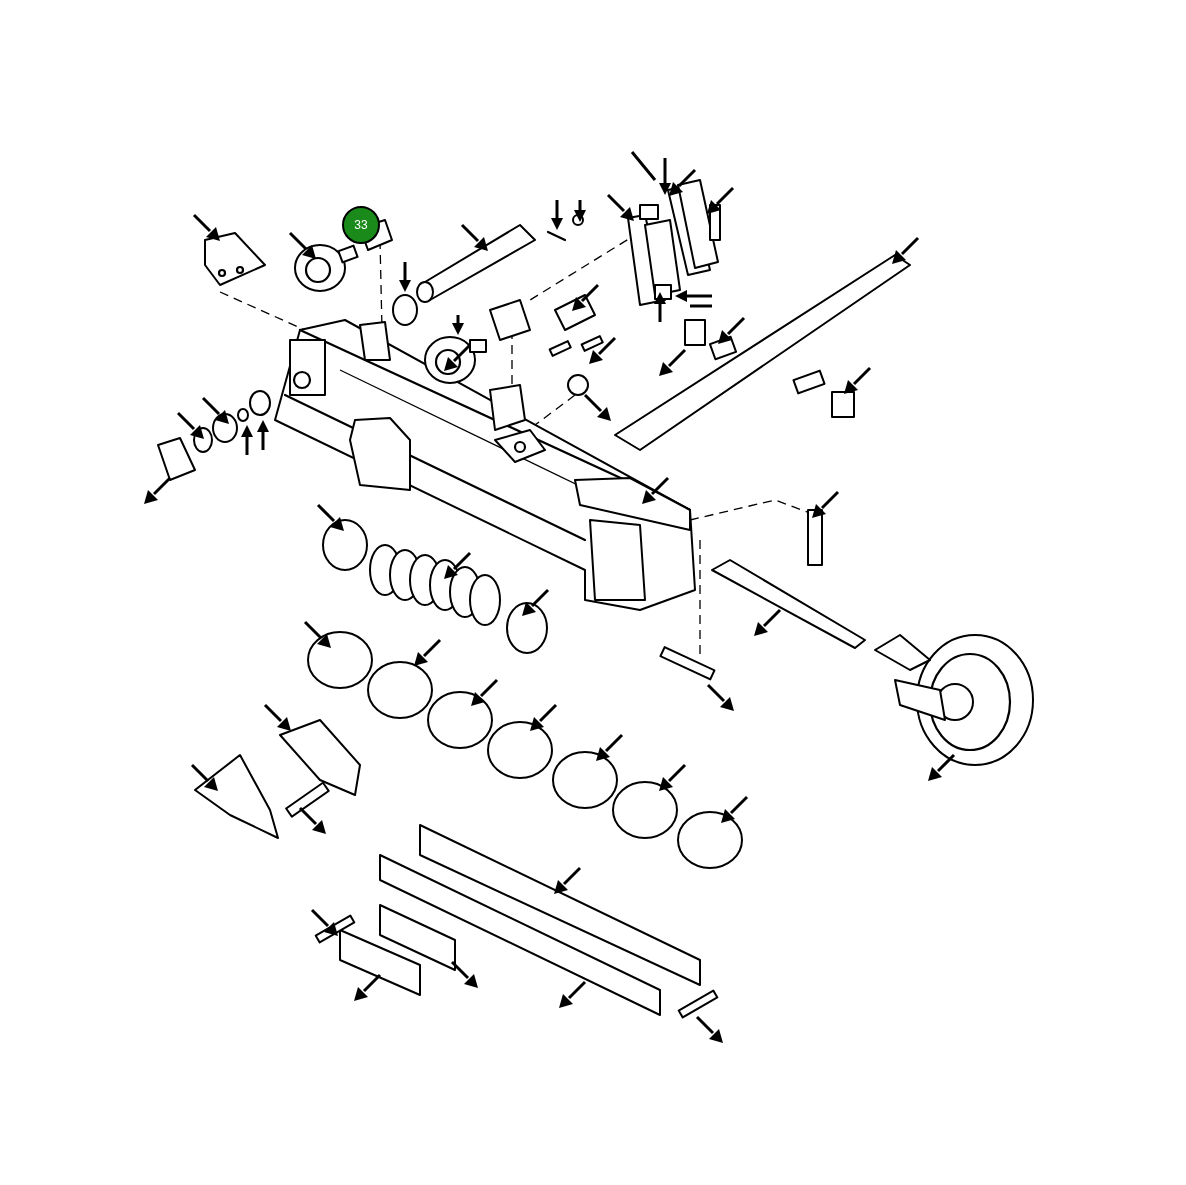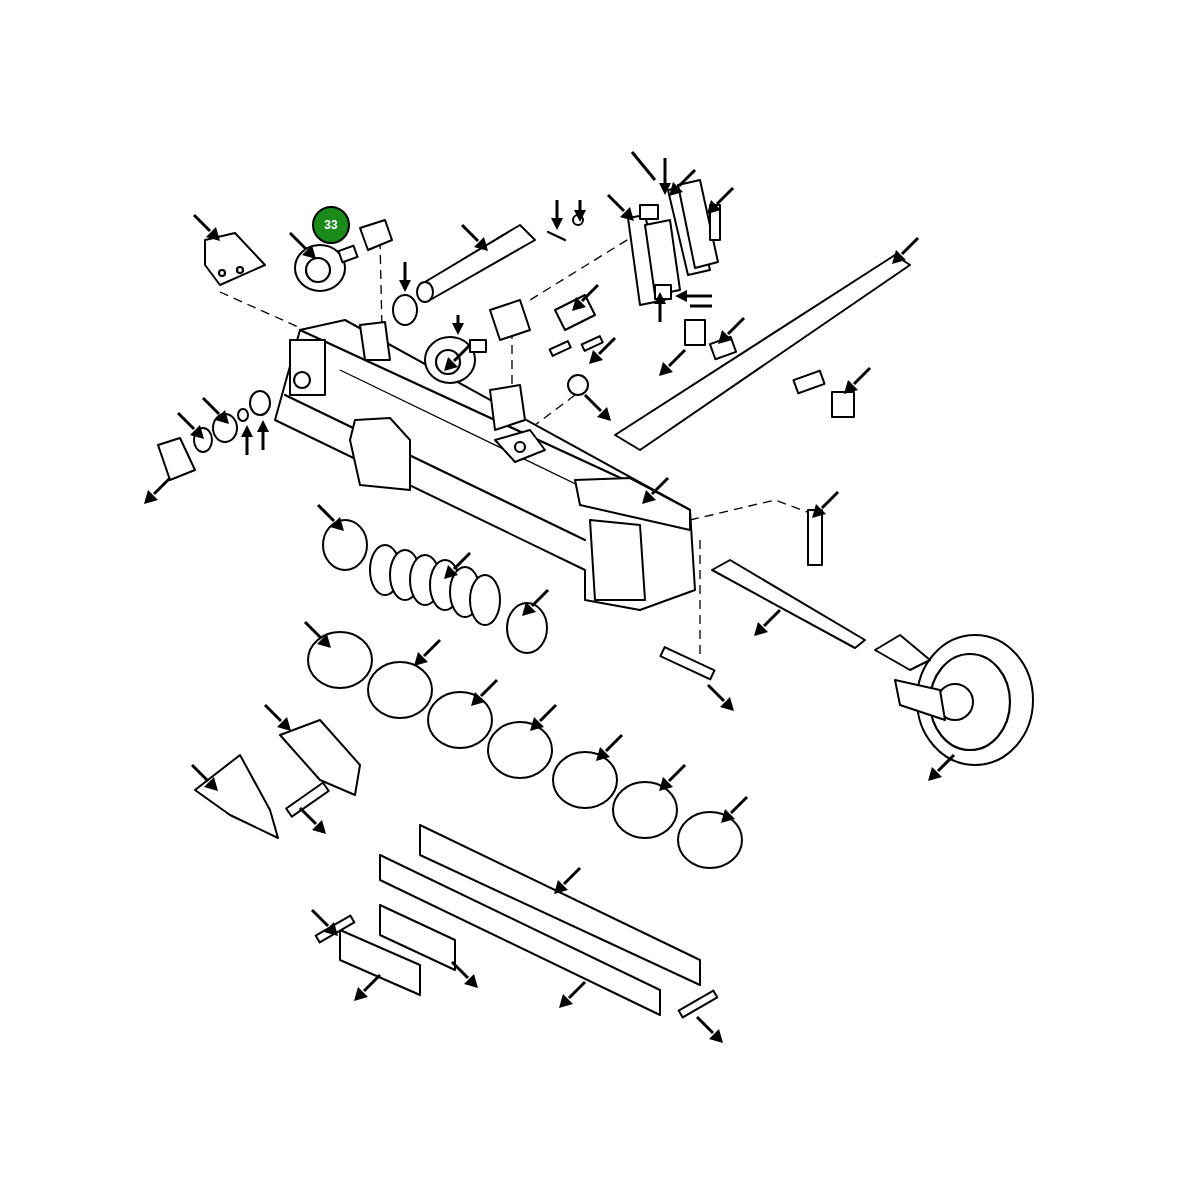--- a/index.html
+++ b/index.html
@@ -214,15 +214,15 @@
       <polygon class="arrow-head" points="257,432 269,432 263,420"></polygon>
     <line class="arrow-shaft" x1="660" y1="322" x2="660" y2="302"></line>
       <polygon class="arrow-head" points="654,304 666,304 660,292"></polygon>
     <line class="arrow-shaft" x1="712" y1="296" x2="685" y2="296"></line>
       <polygon class="arrow-head" points="687,290 687,302 675,296"></polygon>
     <line class="arrow-shaft" x1="712" y1="306" x2="690" y2="306"></line>
     <line class="arrow-shaft" x1="632" y1="152" x2="655" y2="180"></line>
   </g>
 </svg>
 
-<div class="callout" style="left:312px; top:206px;font-weight:bold;">
+<div class="callout" style="left:342px; top:206px;">
   <span>33</span>
 </div>
 
 </body></html>

